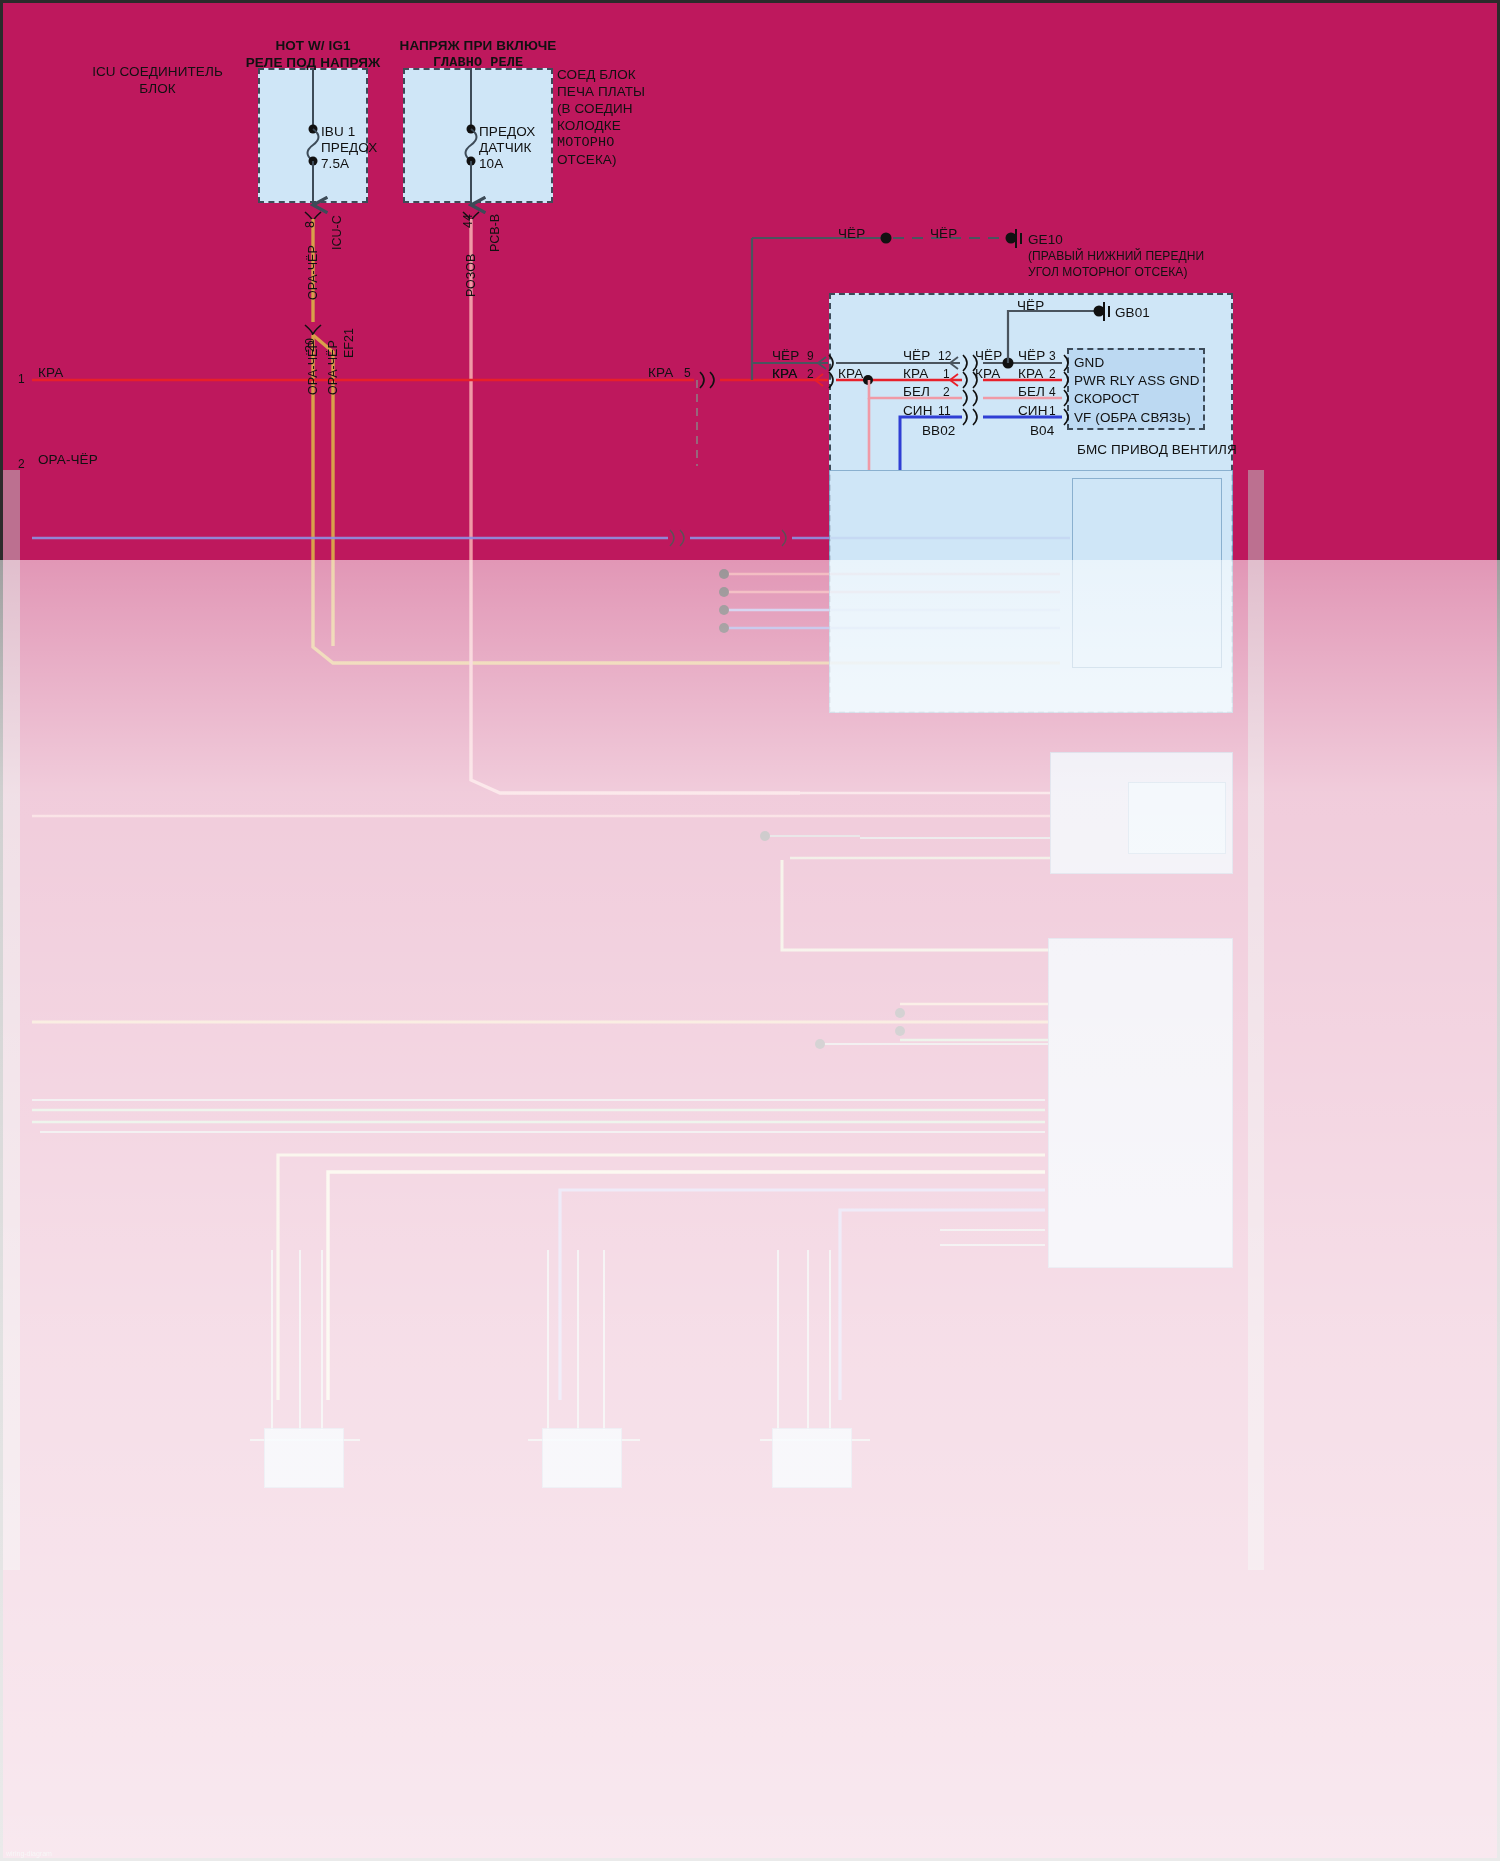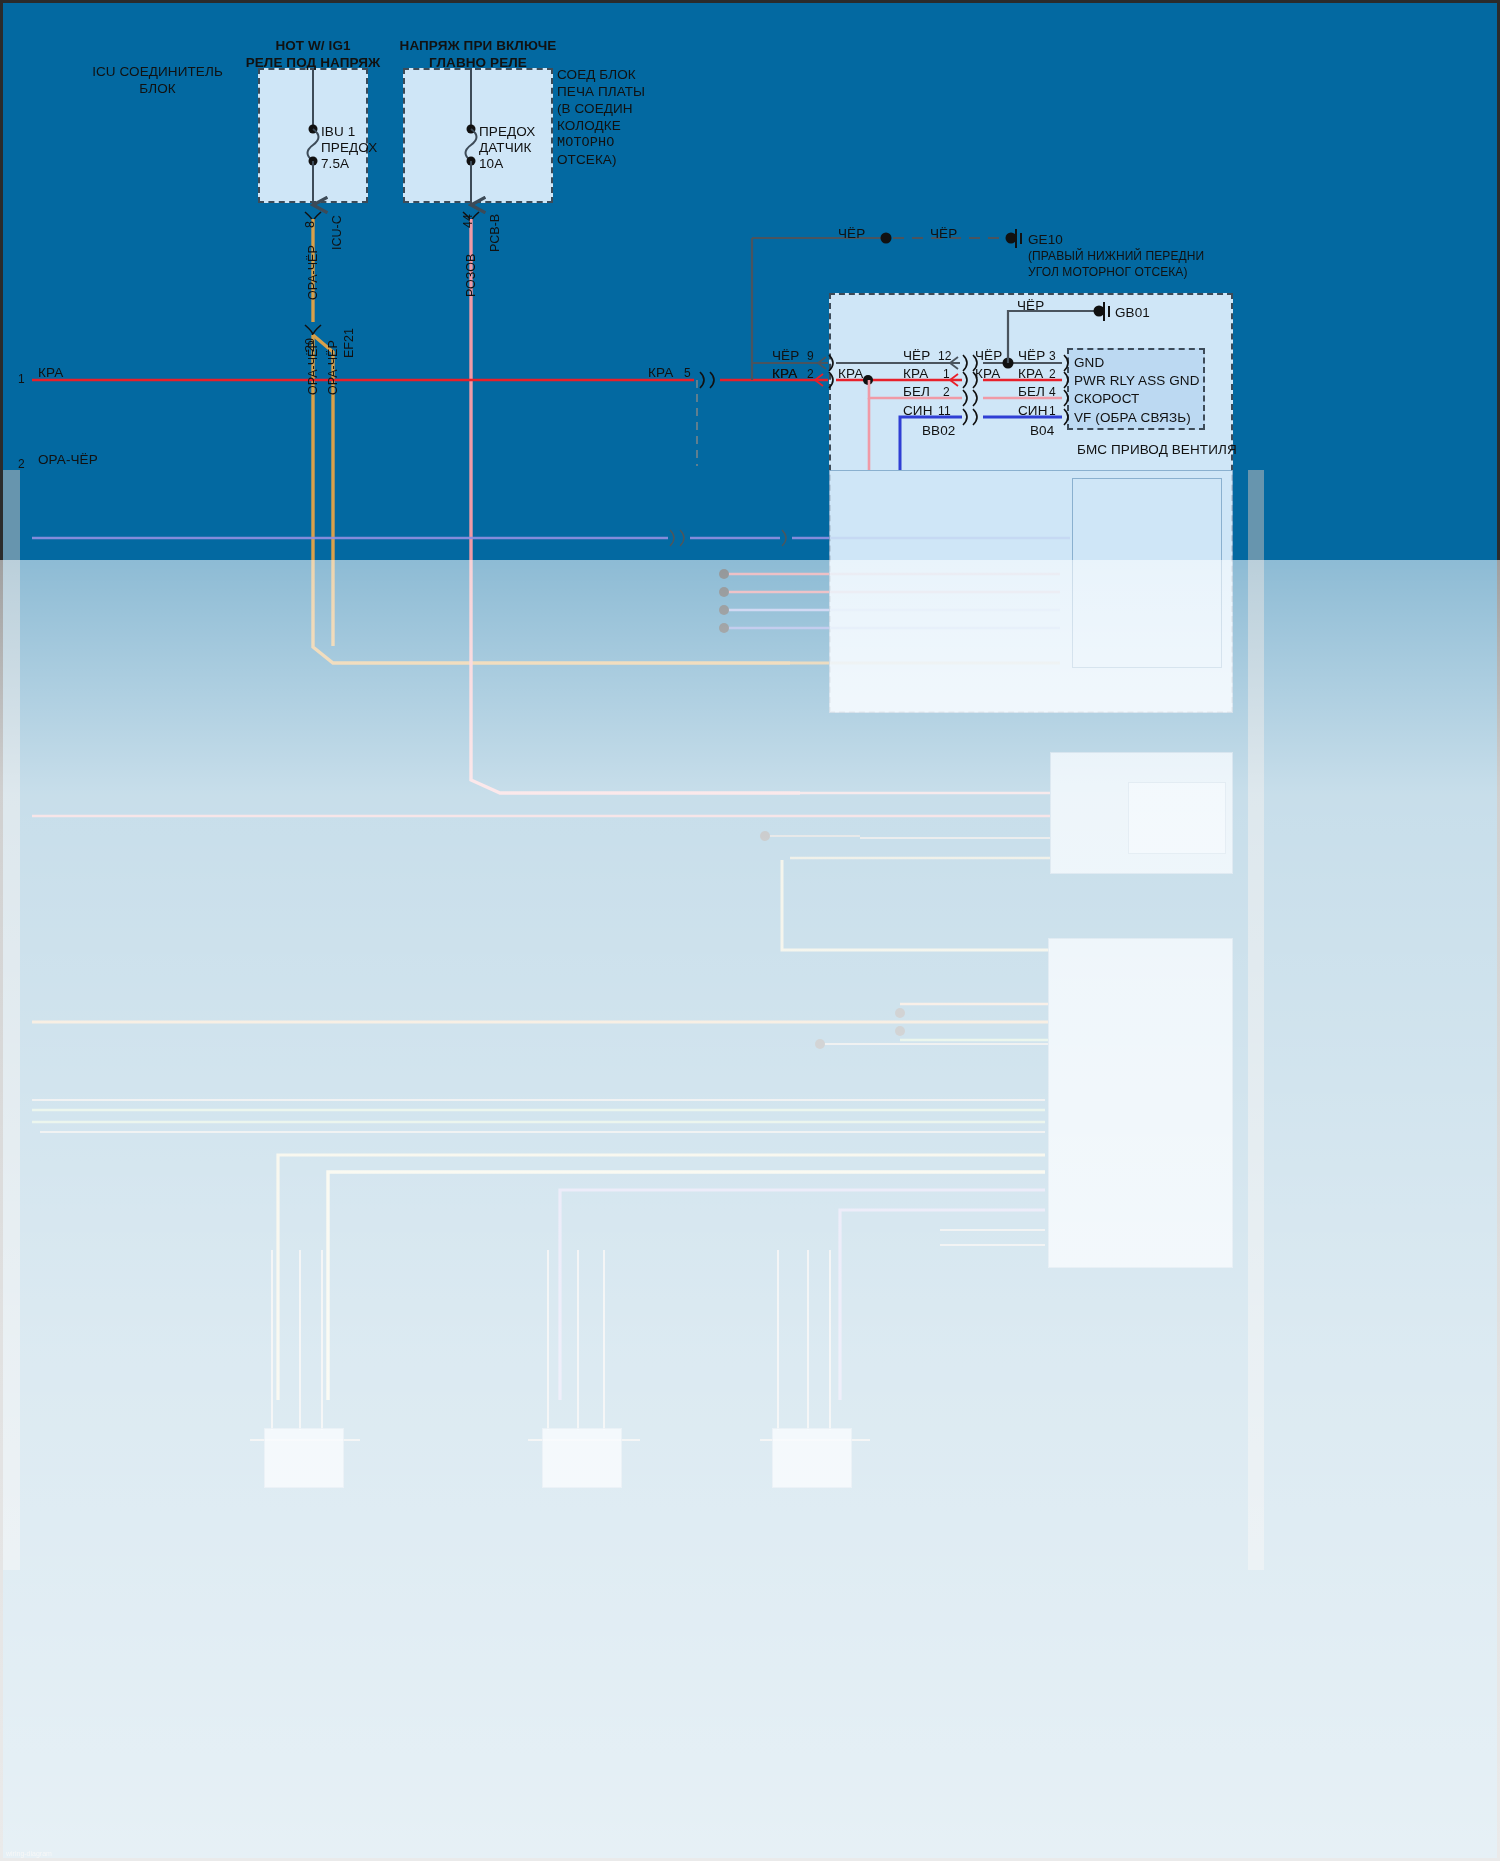--- a/index.html
+++ b/index.html
@@ -1,18 +1,18 @@
 <!DOCTYPE html>
 <html><head>
 <meta charset="utf-8">
 <title>Wiring Diagram</title>
 <style>
   html,body{margin:0;padding:0;background:#ffffff;}
   body{font-family:"Liberation Sans","DejaVu Sans",sans-serif;}
-  #page{position:relative;width:1500px;height:1861px;background:#0369a1;overflow:hidden;}
+  #page{position:relative;width:1500px;height:1861px;background:#be185d;overflow:hidden;}
   #page::after{content:"";position:absolute;left:0;top:0;right:0;bottom:0;border:3px solid #2b2b2b;box-sizing:border-box;pointer-events:none;}
   .fade{position:absolute;left:0;top:560px;width:1500px;height:1301px;
         background:linear-gradient(to bottom, rgba(255,255,255,0.55) 0%, rgba(255,255,255,0.78) 18%, rgba(255,255,255,0.86) 60%, rgba(255,255,255,0.9) 100%);
         pointer-events:none;z-index:40;}
   svg{position:absolute;left:0;top:0;}
   .lbl{position:absolute;font-size:13.5px;color:#111;white-space:pre;line-height:1.22;letter-spacing:0.1px;}
   .lbl.sm{font-size:12px;}
   .lbl.c{text-align:center;}
   .lbl.r{text-align:center;}
   .vert{position:absolute;font-size:12.5px;color:#111;white-space:nowrap;
@@ -32,21 +32,21 @@
   <div class="lbl c" style="left:233px;top:38px;width:160px;font-weight:bold;">HOT W/ IG1</div>
   <div class="lbl c" style="left:223px;top:55px;width:180px;font-weight:bold;">РЕЛЕ ПОД НАПРЯЖ</div>
   <div class="lbl r" style="left:60px;top:64px;width:195px;">ICU СОЕДИНИТЕЛЬ</div>
   <div class="lbl r" style="left:60px;top:81px;width:195px;">БЛОК</div>
   <div class="lbl" style="left:321px;top:124px;">IBU 1</div>
   <div class="lbl" style="left:321px;top:140px;">ПРЕДОХ</div>
   <div class="lbl" style="left:321px;top:156px;">7.5A</div>
 
   <div class="blk" style="left:403px;top:68px;width:150px;height:135px;"></div>
   <div class="lbl c" style="left:388px;top:38px;width:180px;font-weight:bold;">НАПРЯЖ ПРИ ВКЛЮЧЕ</div>
-  <div class="lbl c" style="left:388px;top:55px;width:180px;font-weight:bold;">ГЛАВНО РЕЛЕ</div>
+  <div class="lbl c" style="left:388px;top:55px;width:180px;font-weight:bold;font-family:Liberation Mono, monospace;">ГЛАВНО РЕЛЕ</div>
   <div class="lbl" style="left:479px;top:124px;">ПРЕДОХ</div>
   <div class="lbl" style="left:479px;top:140px;">ДАТЧИК</div>
   <div class="lbl" style="left:479px;top:156px;">10A</div>
 
   <div class="lbl" style="left:557px;top:67px;">СОЕД БЛОК</div>
   <div class="lbl" style="left:557px;top:84px;">ПЕЧА ПЛАТЫ</div>
   <div class="lbl" style="left:557px;top:101px;">(В СОЕДИН</div>
   <div class="lbl" style="left:557px;top:118px;">КОЛОДКЕ</div>
   <div class="lbl" style="left:557px;top:135px;font-family:Liberation Mono, monospace;">МОТОРНО</div>
   <div class="lbl" style="left:557px;top:152px;">ОТСЕКА)</div>

